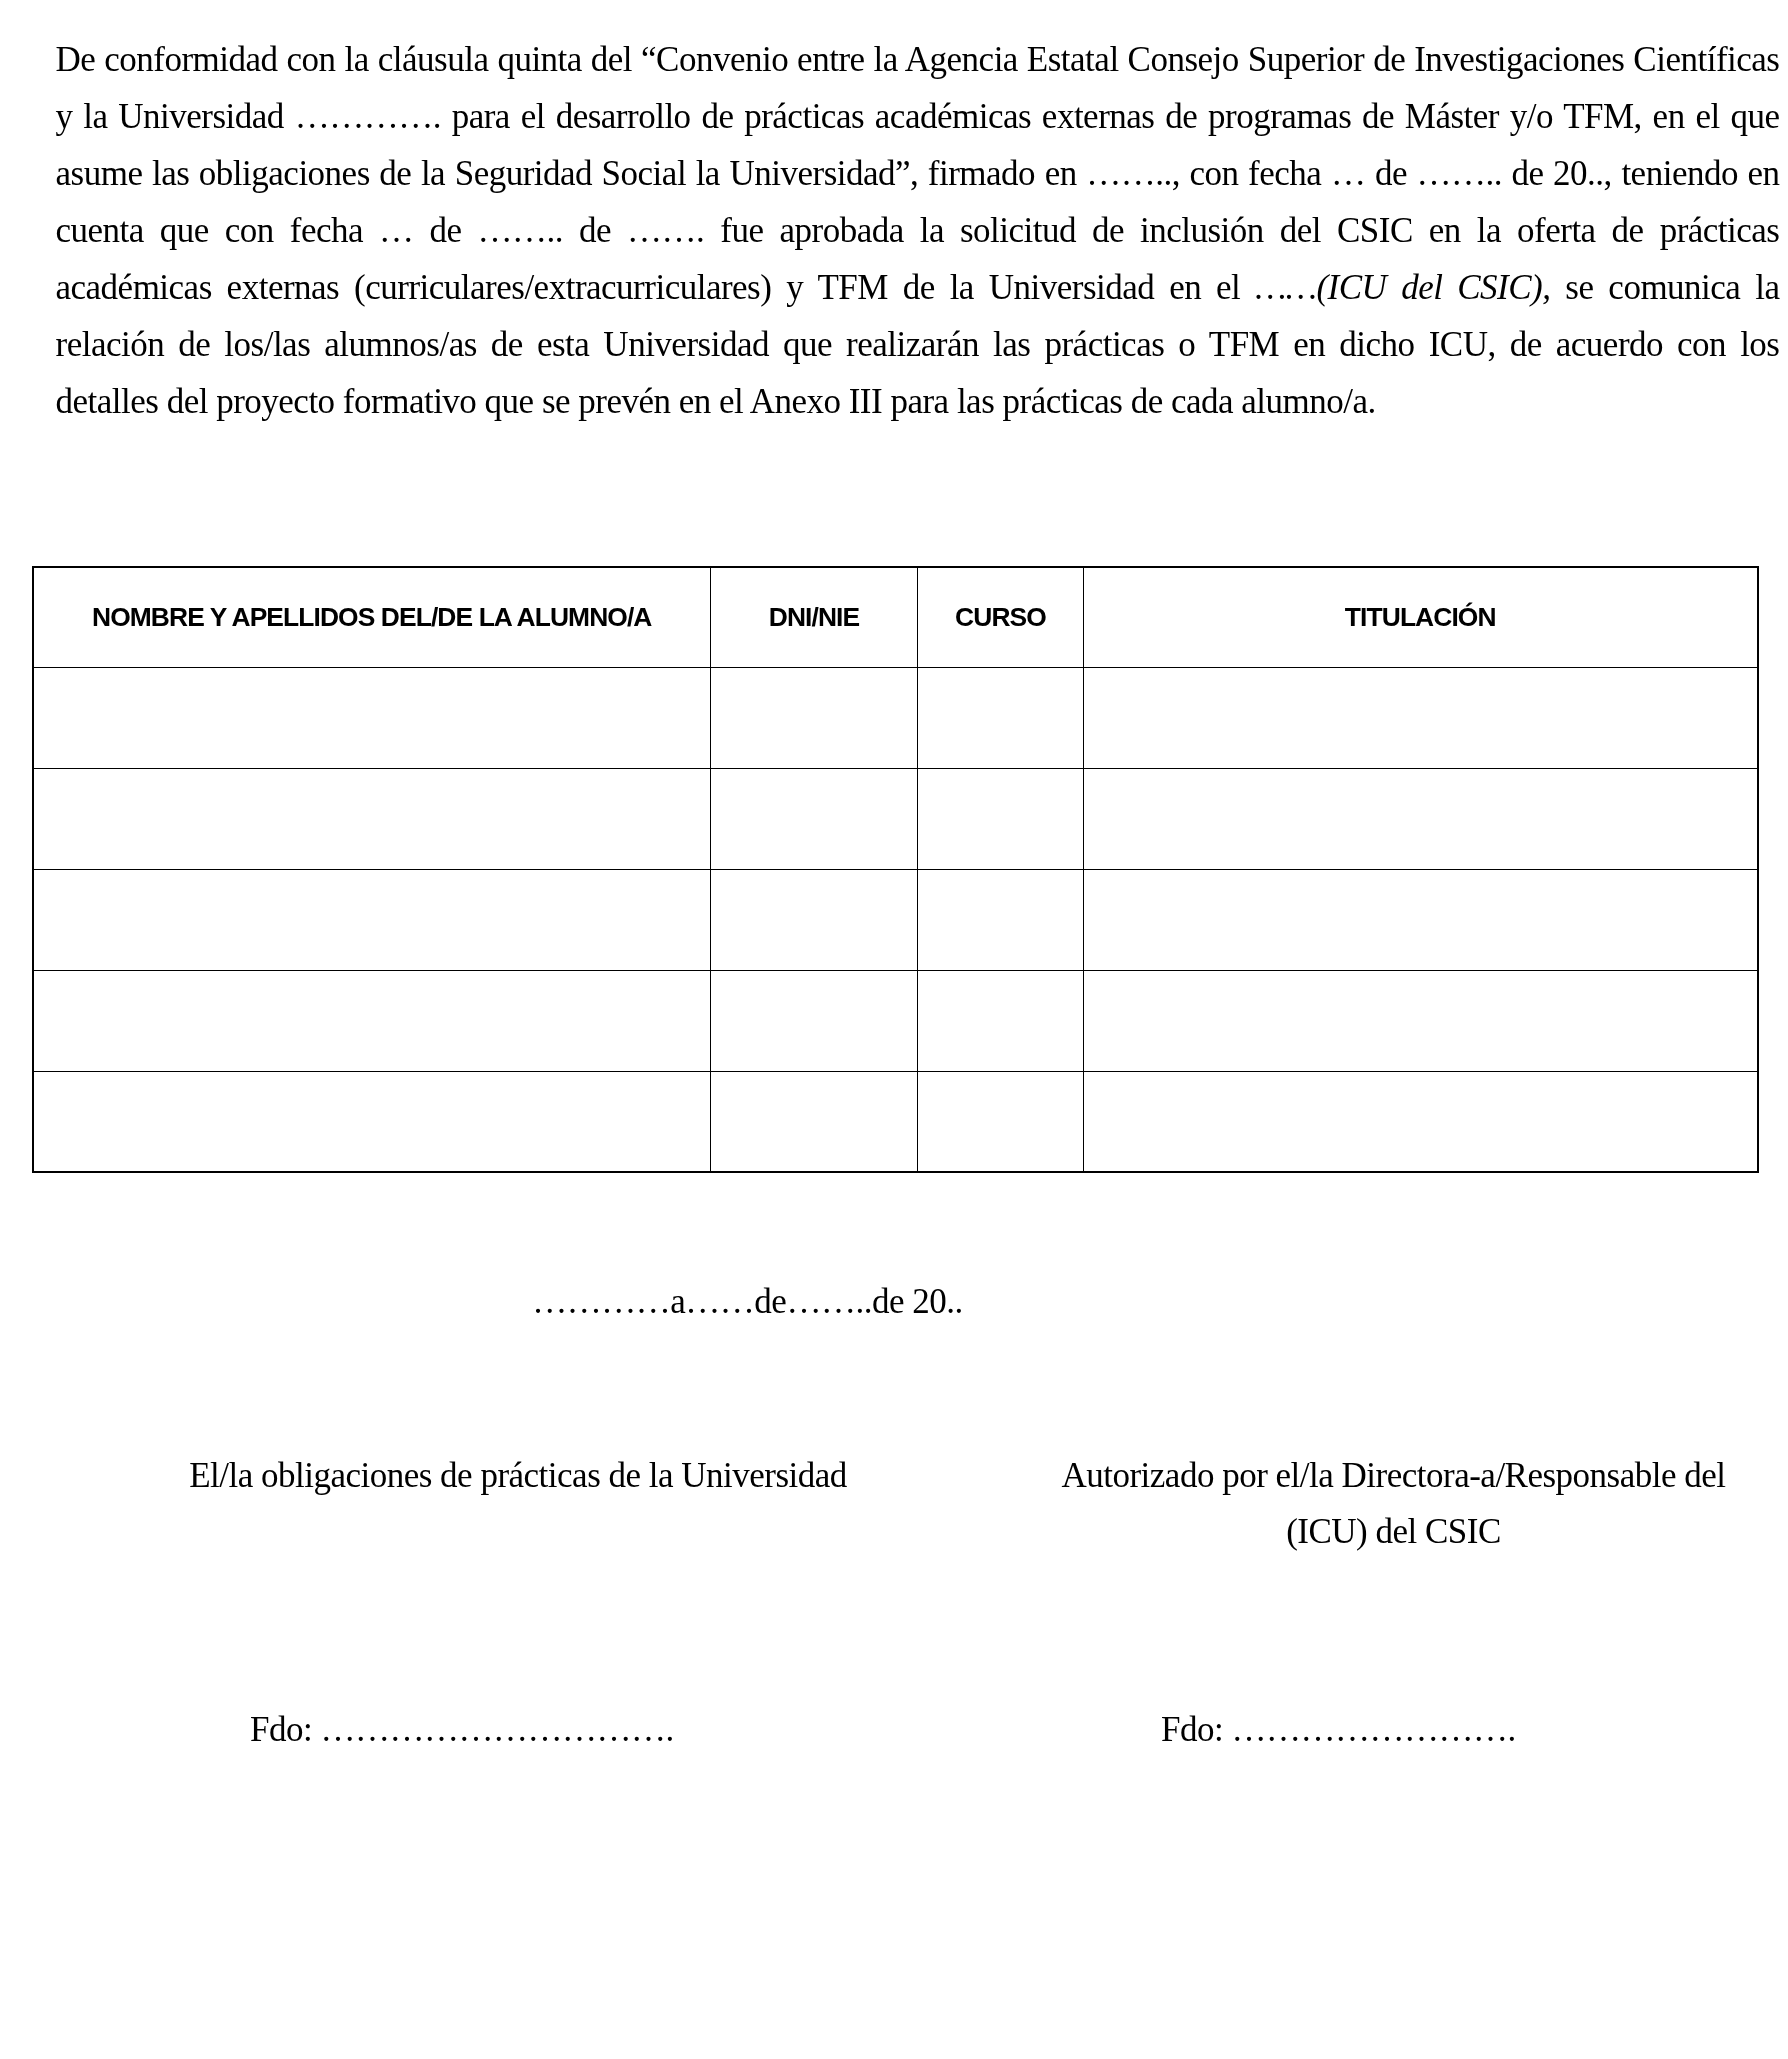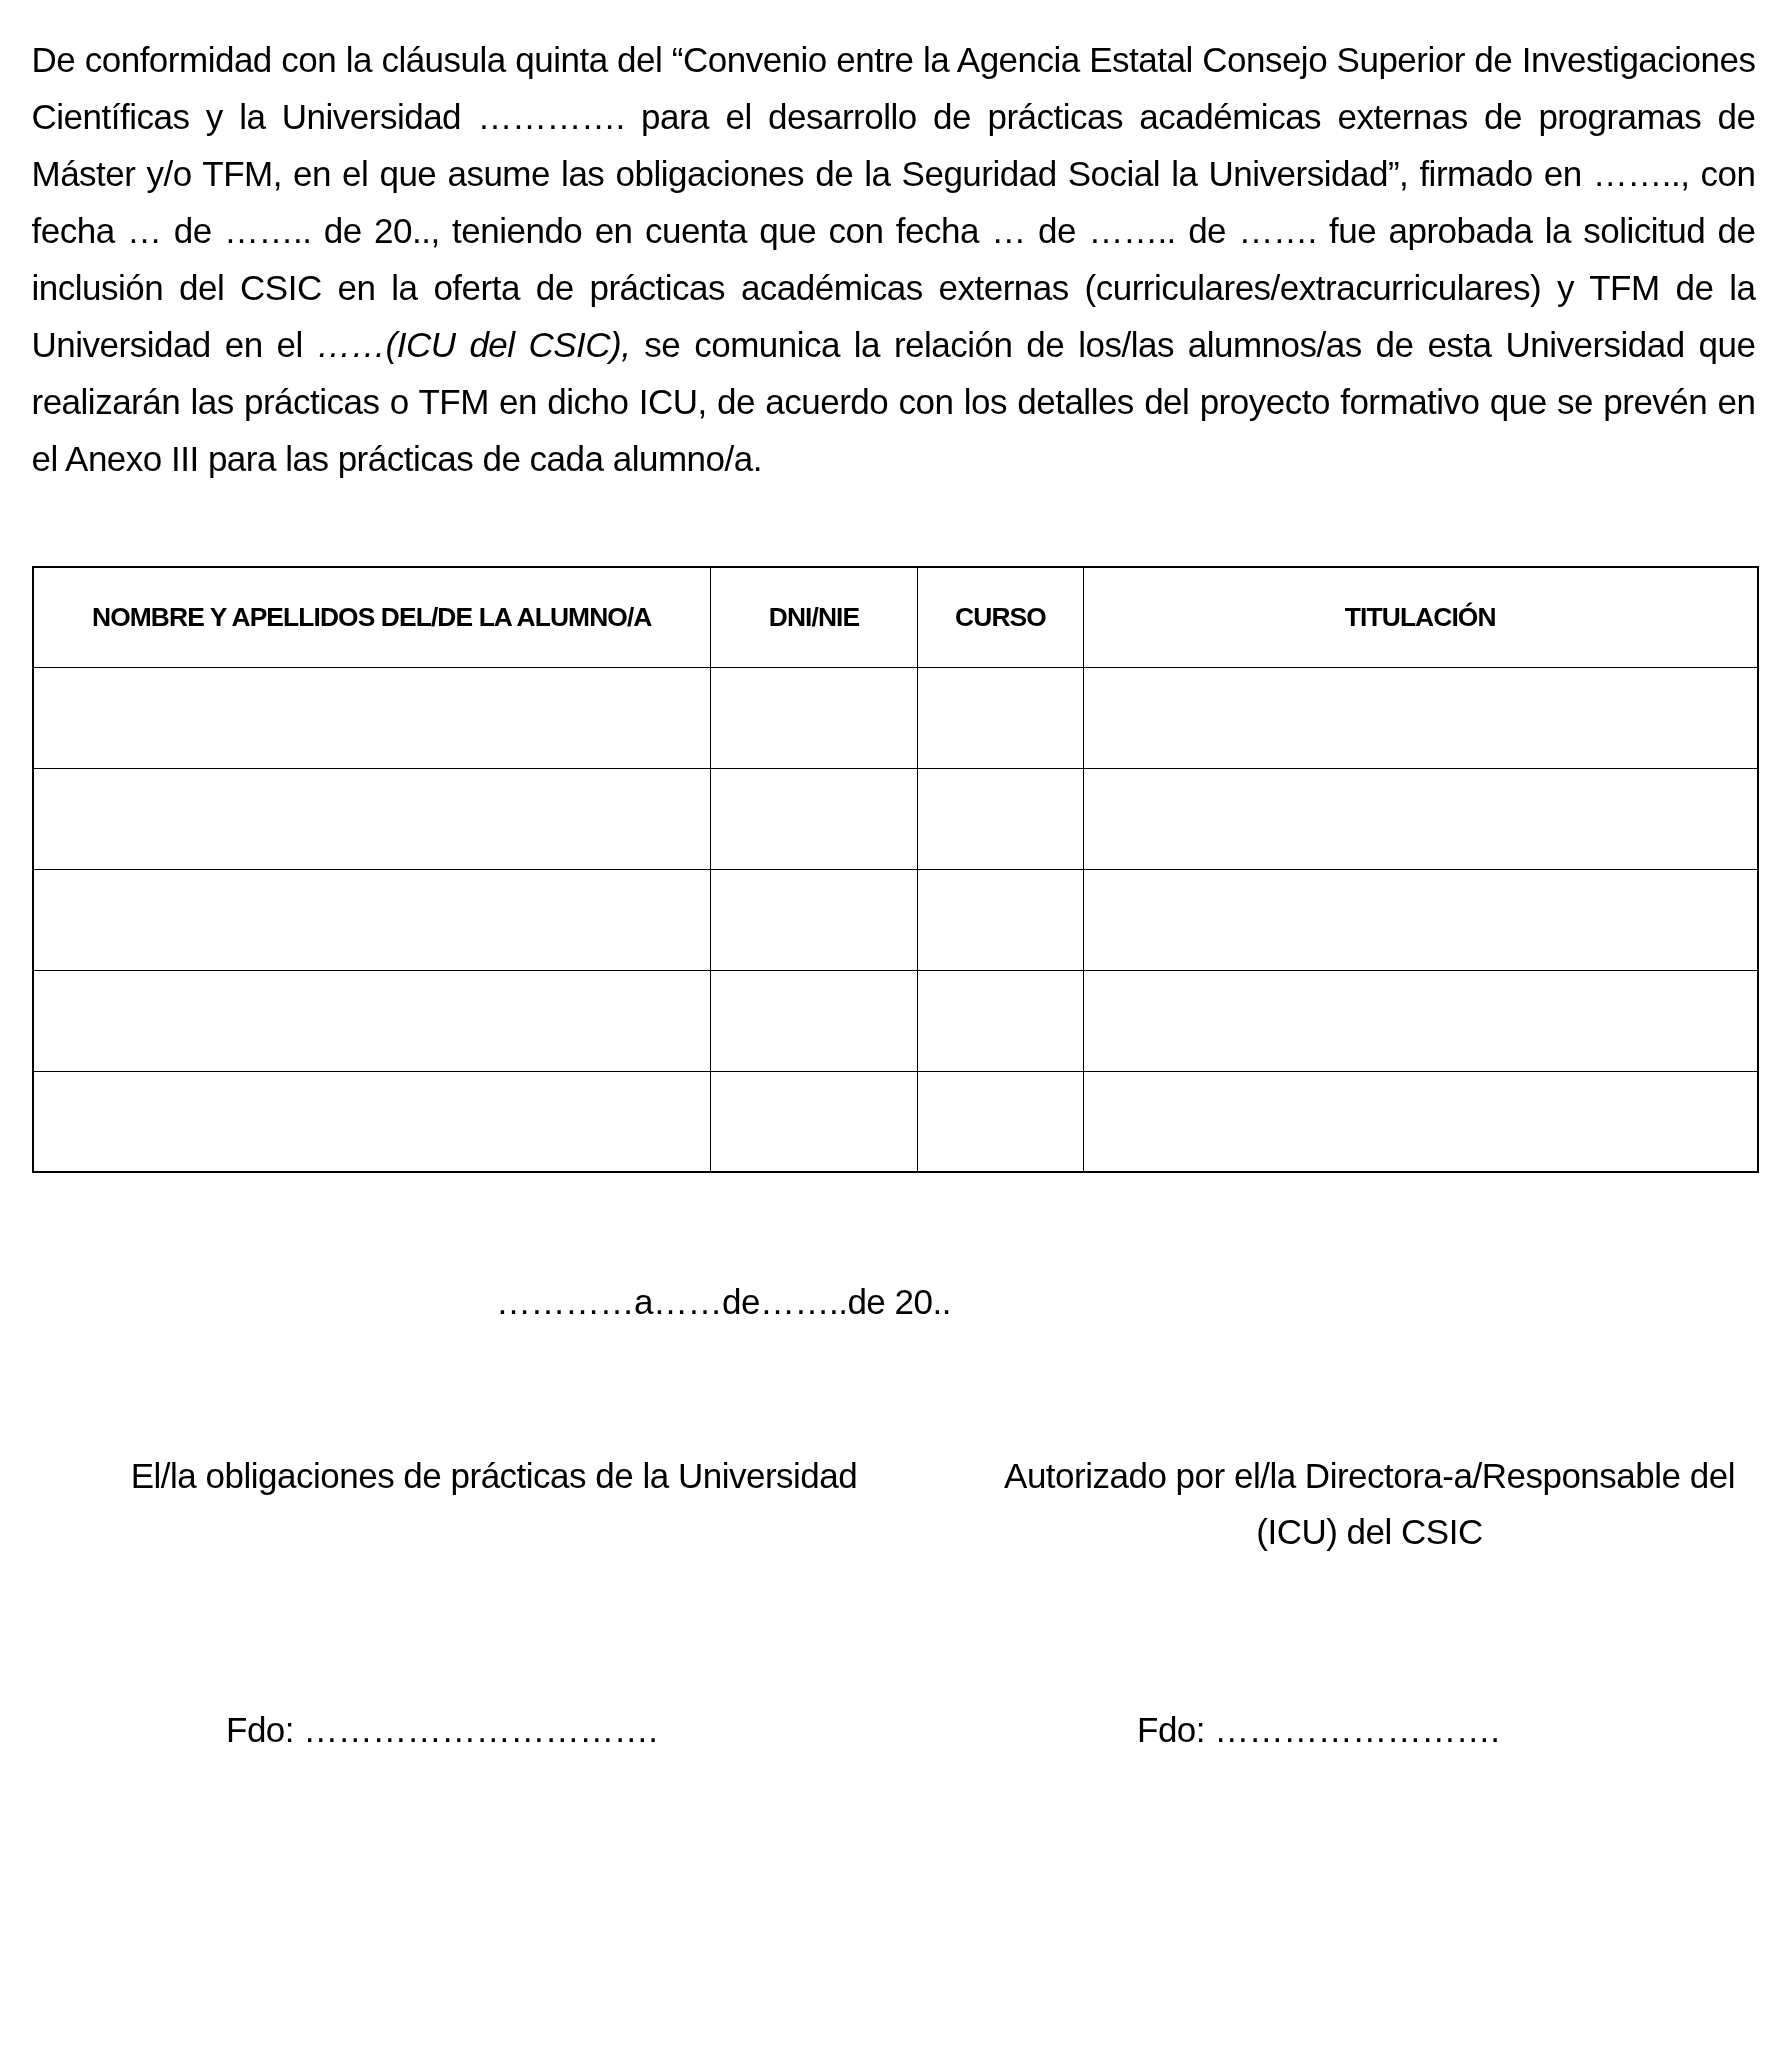--- a/index.html
+++ b/index.html
@@ -9,22 +9,23 @@
     }
     body {
       width: 1789px;
       height: 2060px;
       position: relative;
       overflow: hidden;
       font-family: "Liberation Sans", sans-serif;
       color: #000000;
     }
     .doc-text {
-      font-family: Liberation Sans, sans-serif;
+      font-family: Liberation Serif, serif;
       font-stretch: condensed;
+      margin-left: 24px;
     }
     #intro {
       position: absolute;
       left: 31.5px;
       top: 31px;
       width: 1724px;
       font-size: 35px;
       line-height: 57px;
       text-align: justify;
       letter-spacing: -0.5px;

